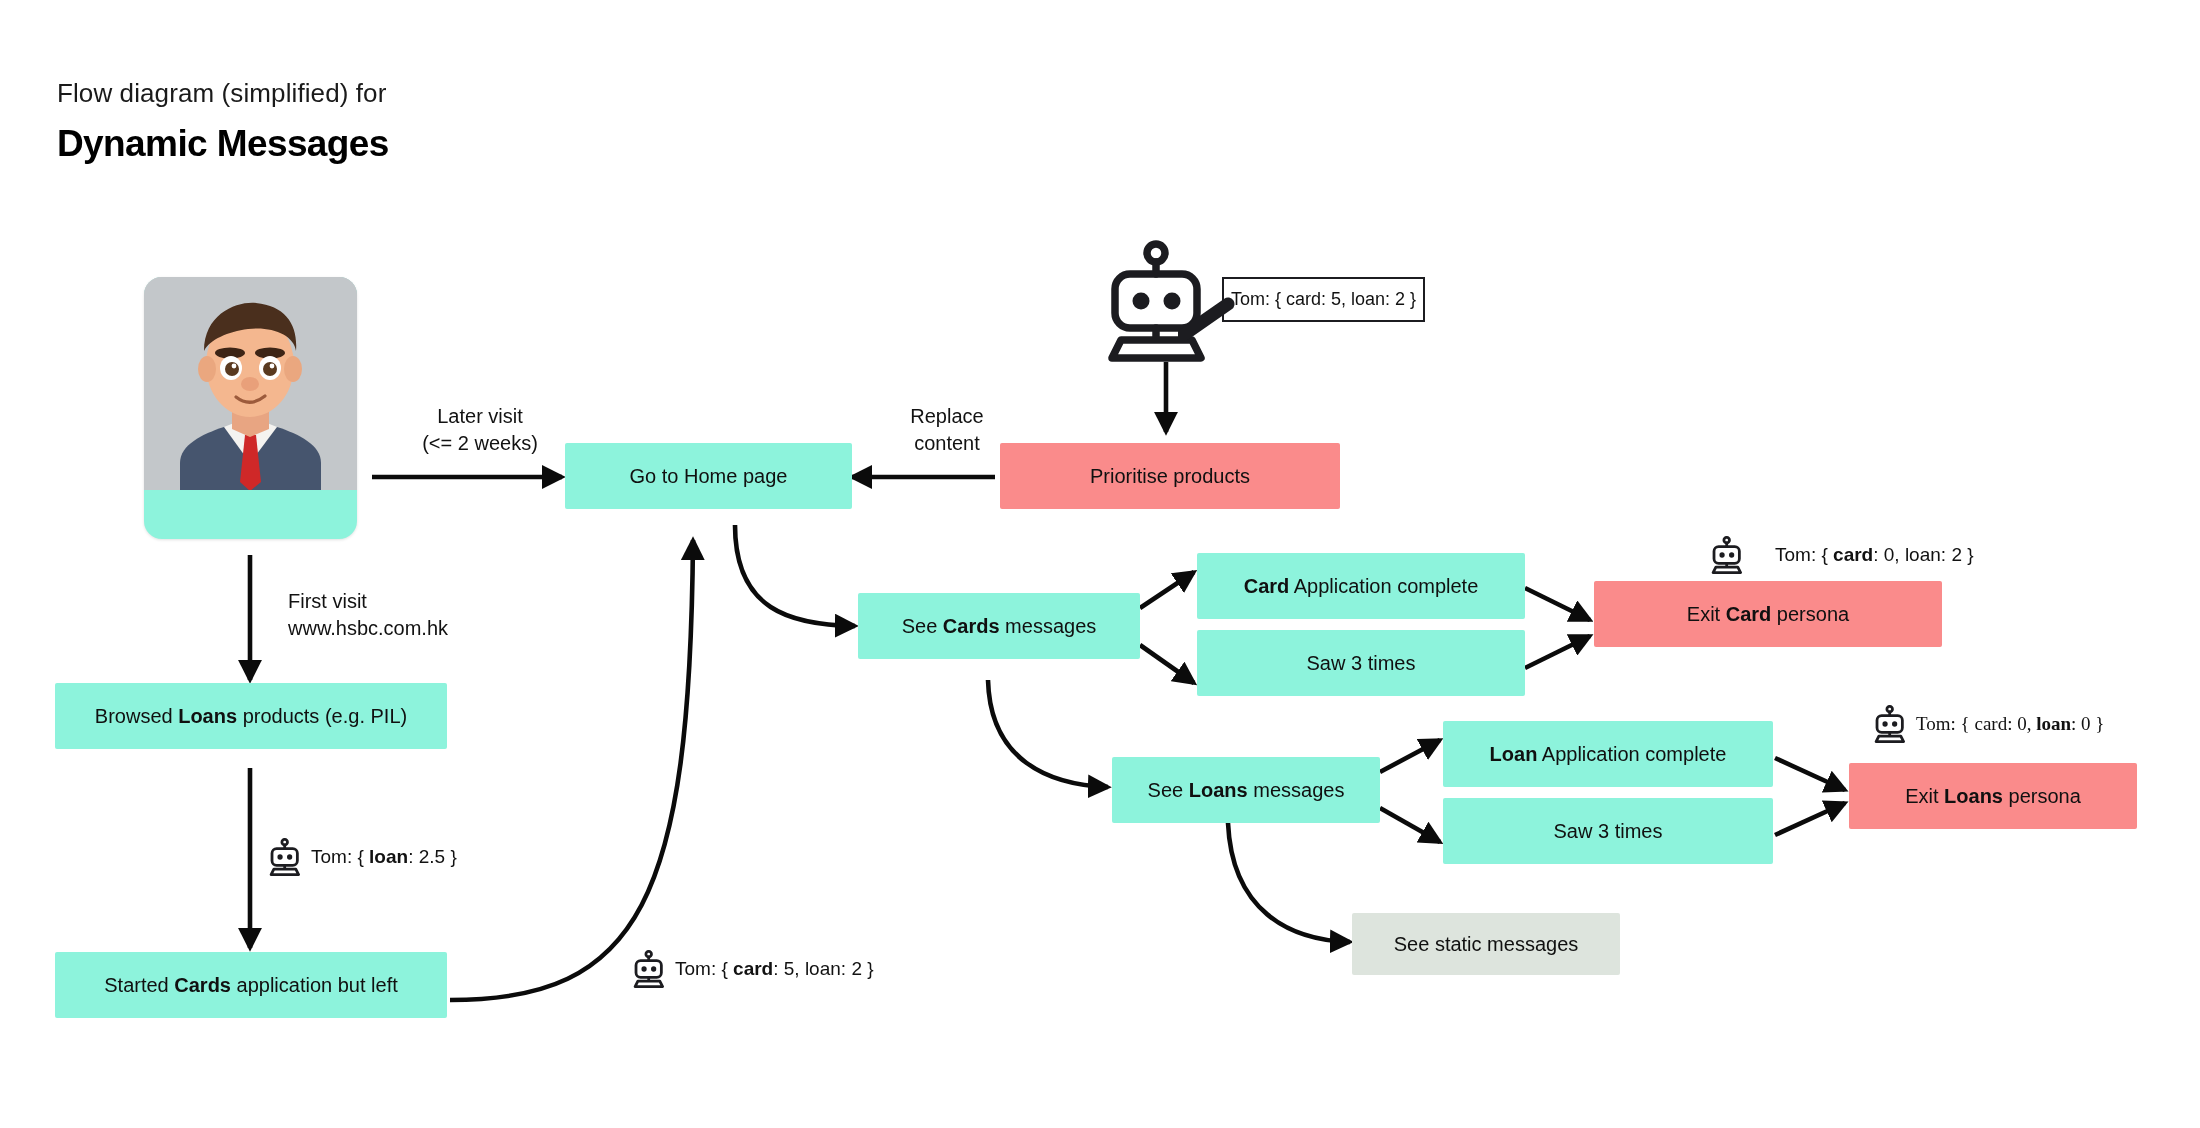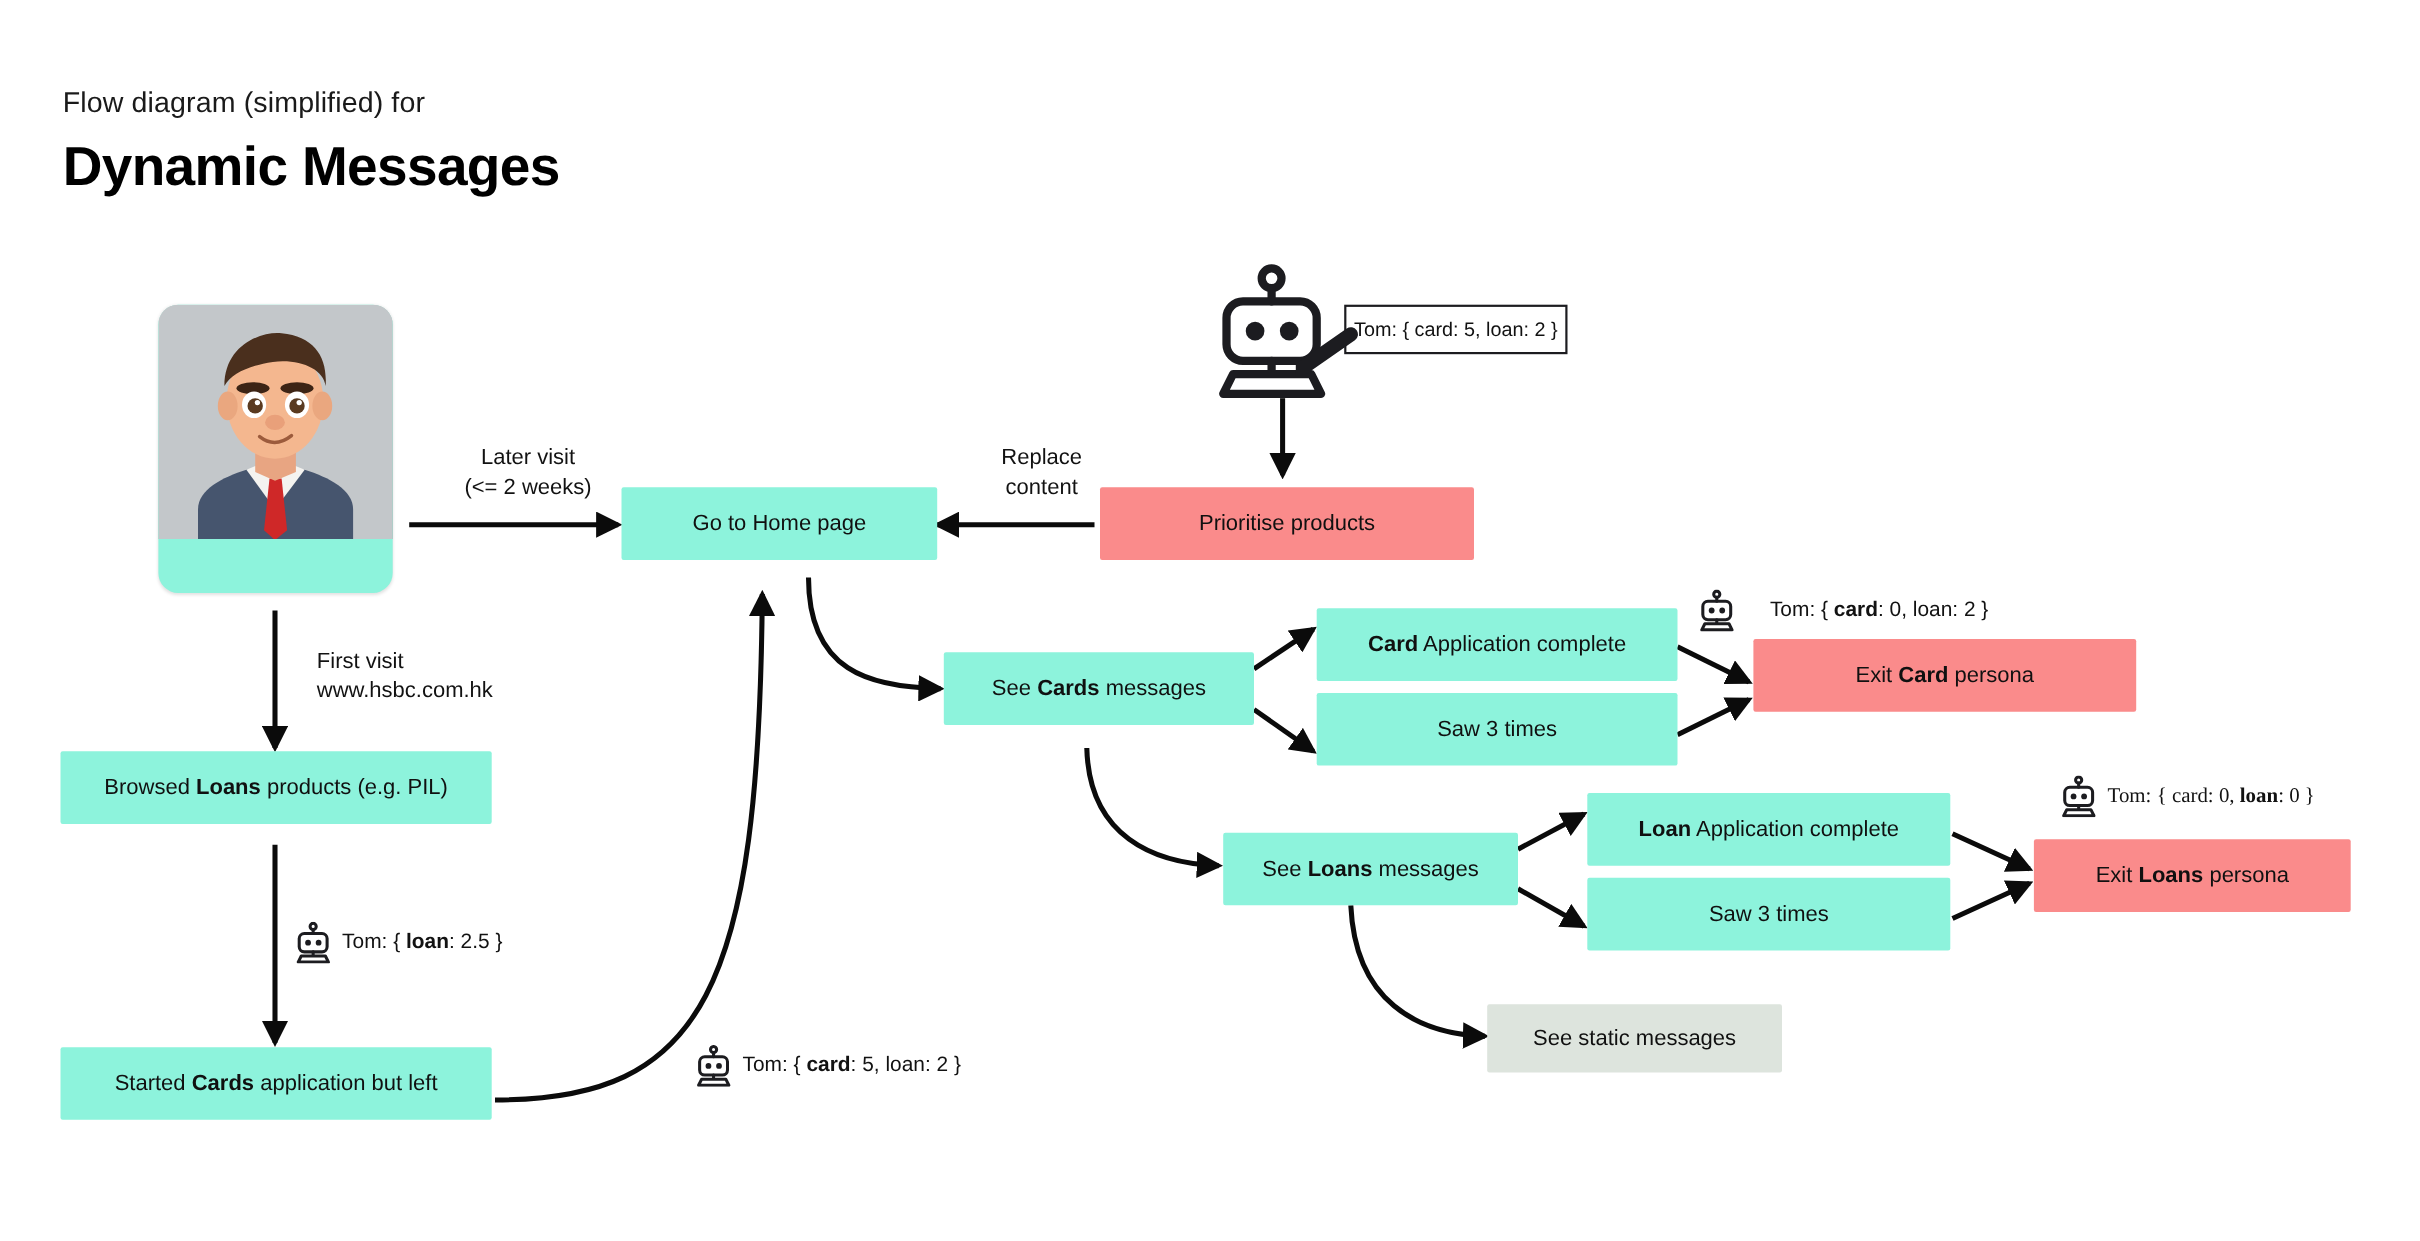--- a/index.html
+++ b/index.html
@@ -20,21 +20,21 @@
   
   #header { position: absolute; left: 57px; top: 78px; }
   #kicker {
     font-size: 26px;
     font-weight: 400;
     color: #1a1a1a;
     letter-spacing: 0.1px;
     line-height: 1.2;
   }
   #headline {
-    font-size: 50px;
+    font-size: 37px;
     font-weight: 700;
     color: #000000;
     letter-spacing: -0.6px;
     margin-top: 14px;
     line-height: 1.15;
   }
 
   
   #edges {
     position: absolute;
@@ -253,21 +253,21 @@
       <line x1="54" y1="22" x2="54" y2="34"></line>
     <rect x="13" y="34" width="82" height="54" rx="15"></rect>
     <circle cx="39" cy="61" r="8.5" fill="#1c1c20" stroke="none"></circle>
     <circle cx="70" cy="61" r="8.5" fill="#1c1c20" stroke="none"></circle>
     <line x1="54" y1="88" x2="54" y2="98"></line>
     <path d="M10 118 L19 100 L90 100 L99 118 Z"></path>
   </svg>
   <span><span>Tom: { </span><b>card</b><span>: 5, loan: 2 }</span></span>
 </div>
 
-<div class="robot-note" style="left:1544px; top:536px;gap:31px;">
+<div class="robot-note" style="left:1710px; top:536px;gap:31px;">
   <svg class="robot-ico" width="34" height="38" viewBox="0 0 110 122" fill="none" stroke="#1c1c20" stroke-width="9" stroke-linecap="round" stroke-linejoin="round">
     <circle cx="54" cy="13" r="9"></circle>
       <line x1="54" y1="22" x2="54" y2="34"></line>
     <rect x="13" y="34" width="82" height="54" rx="15"></rect>
     <circle cx="39" cy="61" r="8.5" fill="#1c1c20" stroke="none"></circle>
     <circle cx="70" cy="61" r="8.5" fill="#1c1c20" stroke="none"></circle>
     <line x1="54" y1="88" x2="54" y2="98"></line>
     <path d="M10 118 L19 100 L90 100 L99 118 Z"></path>
   </svg>
   <span><span>Tom: { </span><b>card</b><span>: 0, loan: 2 }</span></span>

